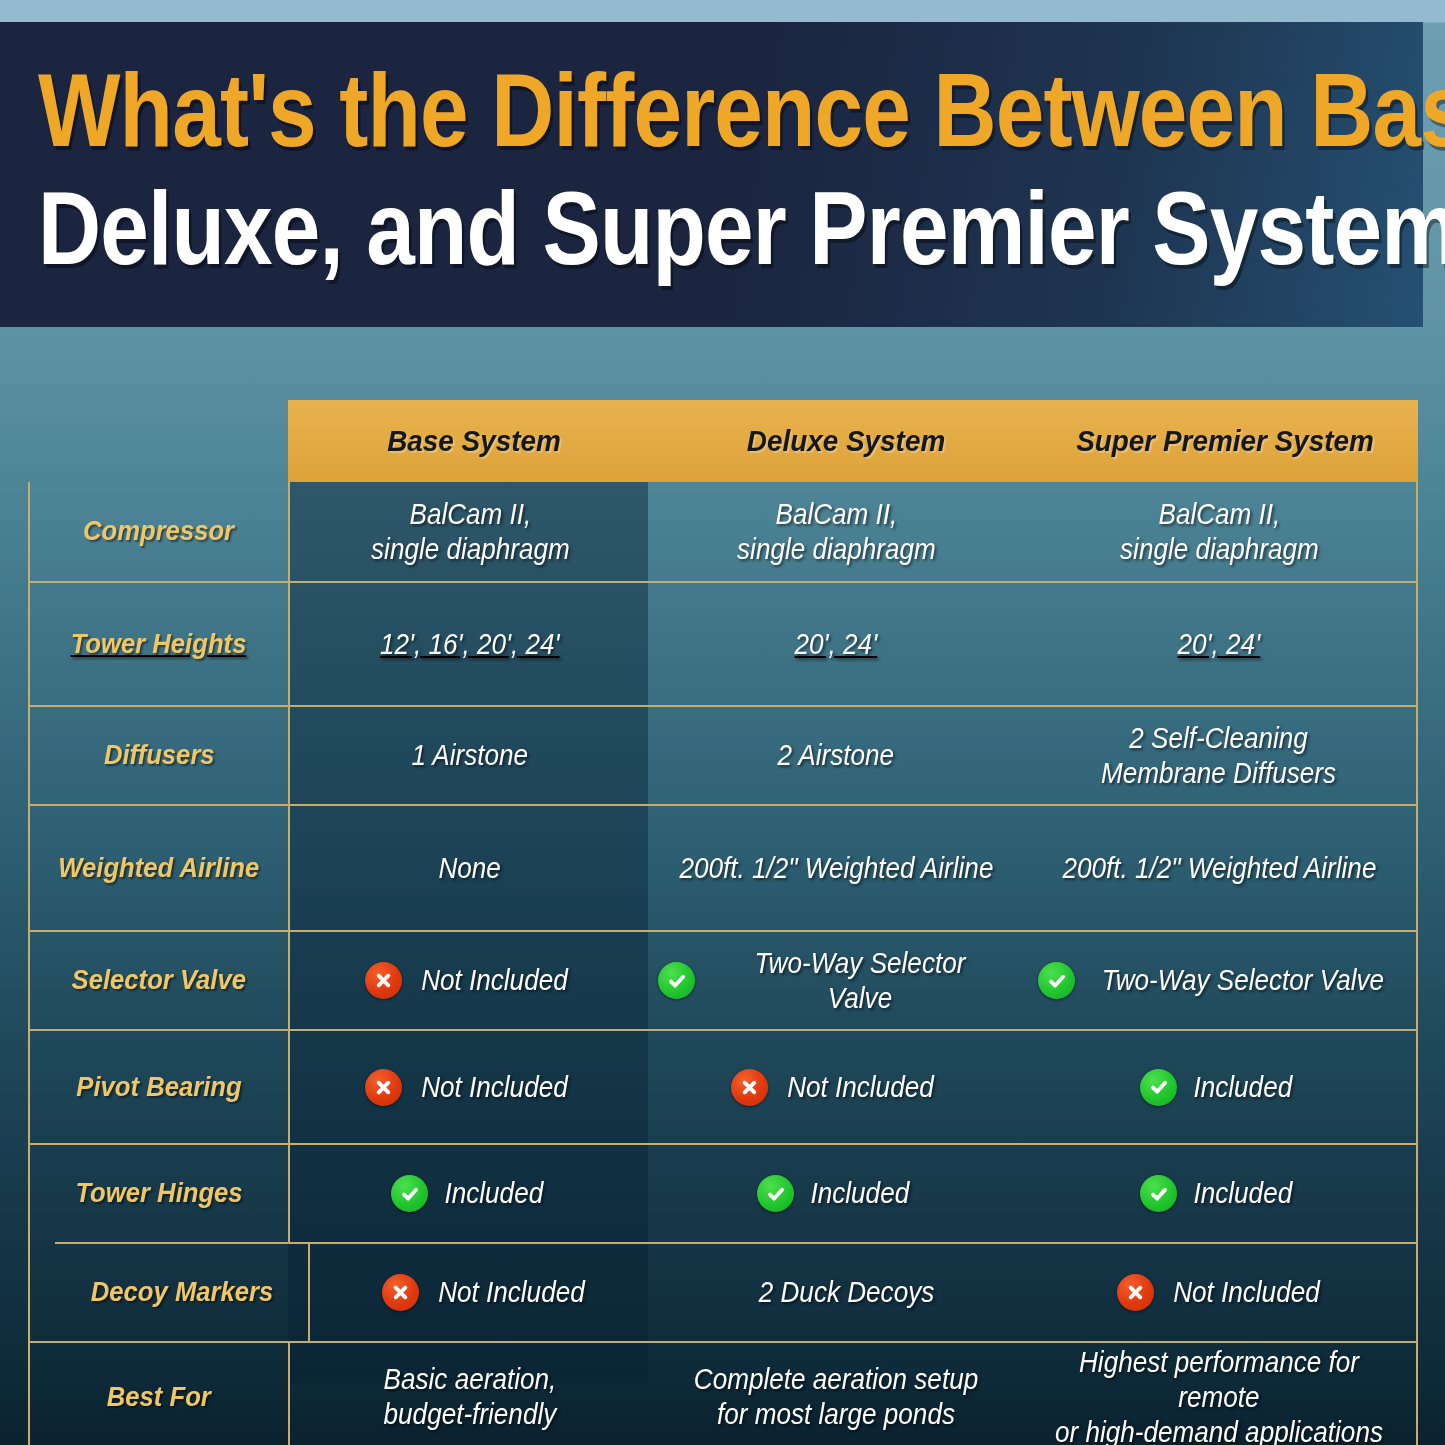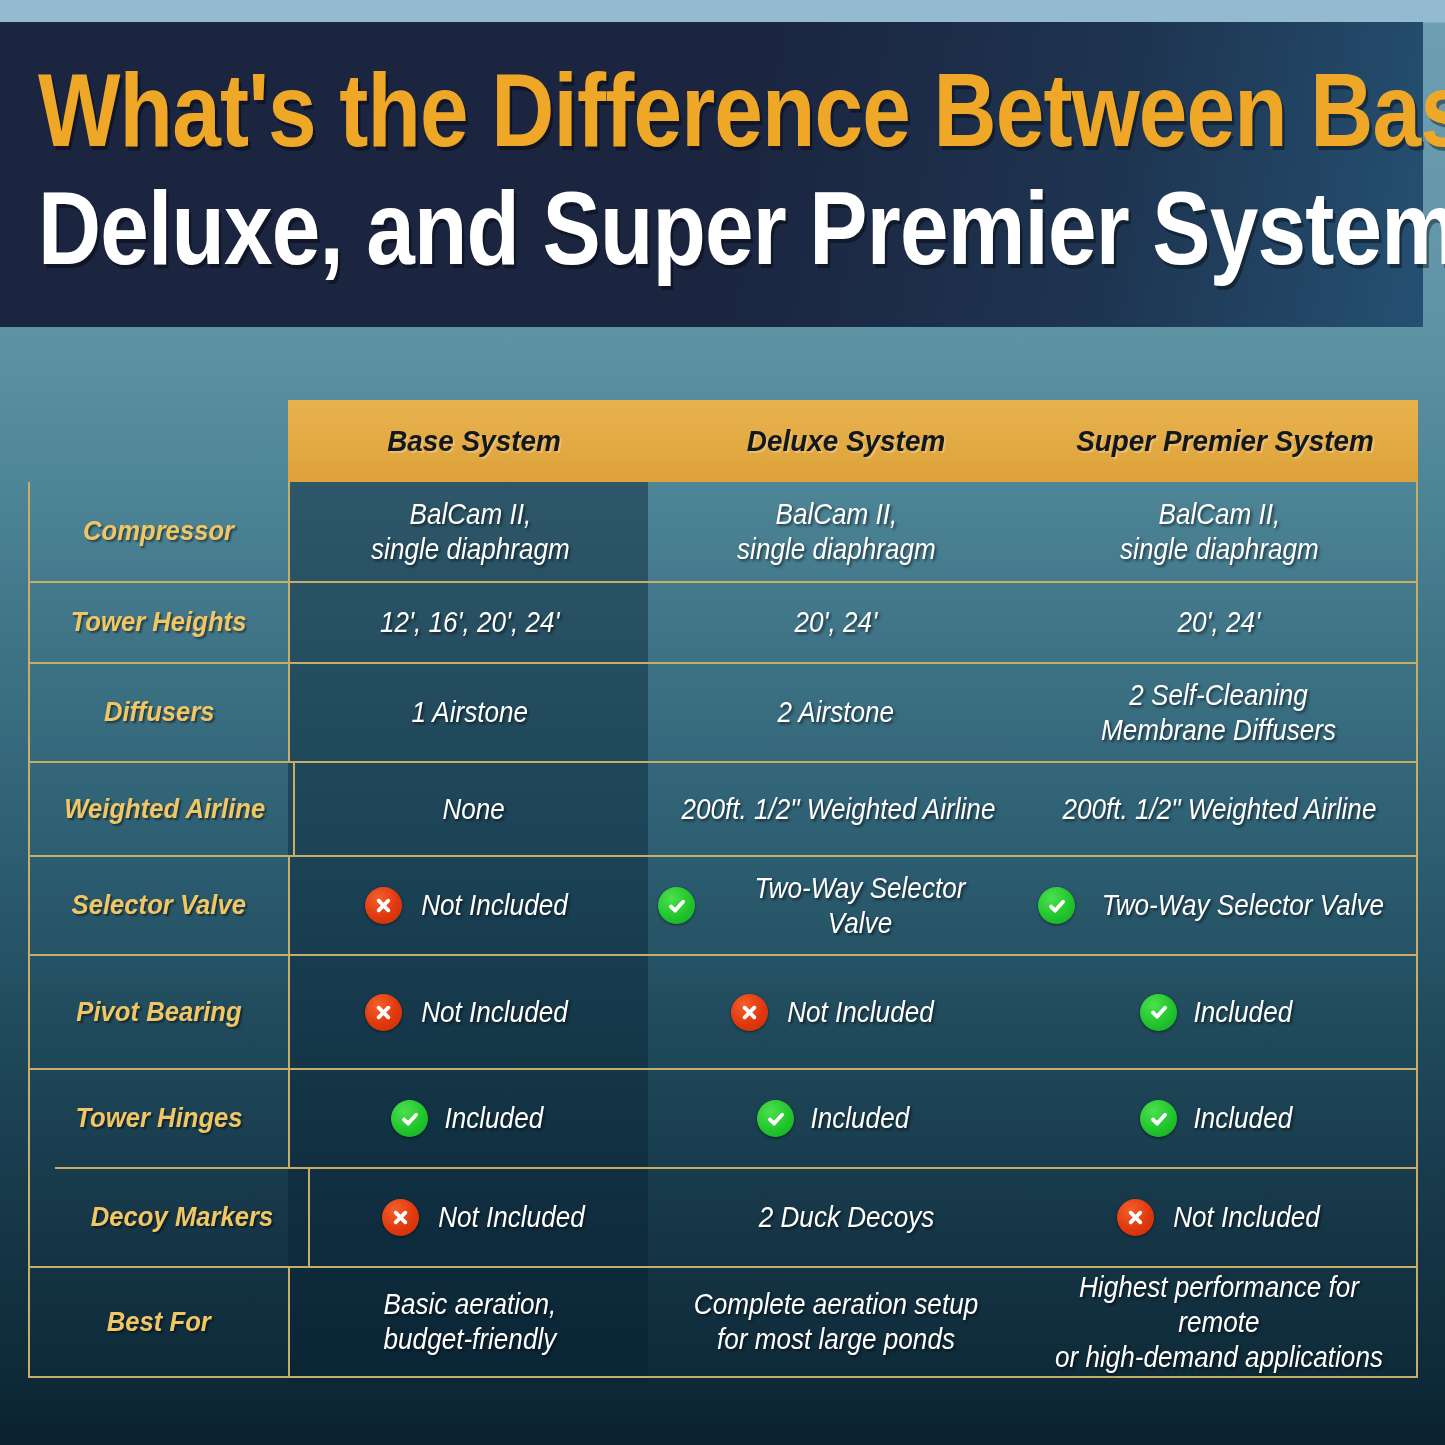--- a/index.html
+++ b/index.html
@@ -138,23 +138,23 @@
     font-size:29px;
     font-style:italic;
     line-height:35px;
     text-shadow:2px 2px 3px rgba(0,0,0,0.55);
     text-align:center;
   }
   .cell.val .txt { transform:scaleX(0.9); display:inline-block; }
 
   
   .r-compressor  { height:99px; }
-  .r-tower       { height:81px; }
+  .r-tower       { height:124px;text-decoration:underline; }
   .r-diffusers   { height:99px; }
-  .r-airline     { height:94px;padding-left:6px; }
+  .r-airline     { height:126px; }
   .r-selector    { height:99px; }
   .r-pivot       { height:114px; }
   .r-hinges      { height:99px; }
   .r-decoy       { height:99px;margin-left:25px; }
   .r-bestfor     { height:110px; }
 
   
   .iconline {
     display:flex;
     align-items:center;

